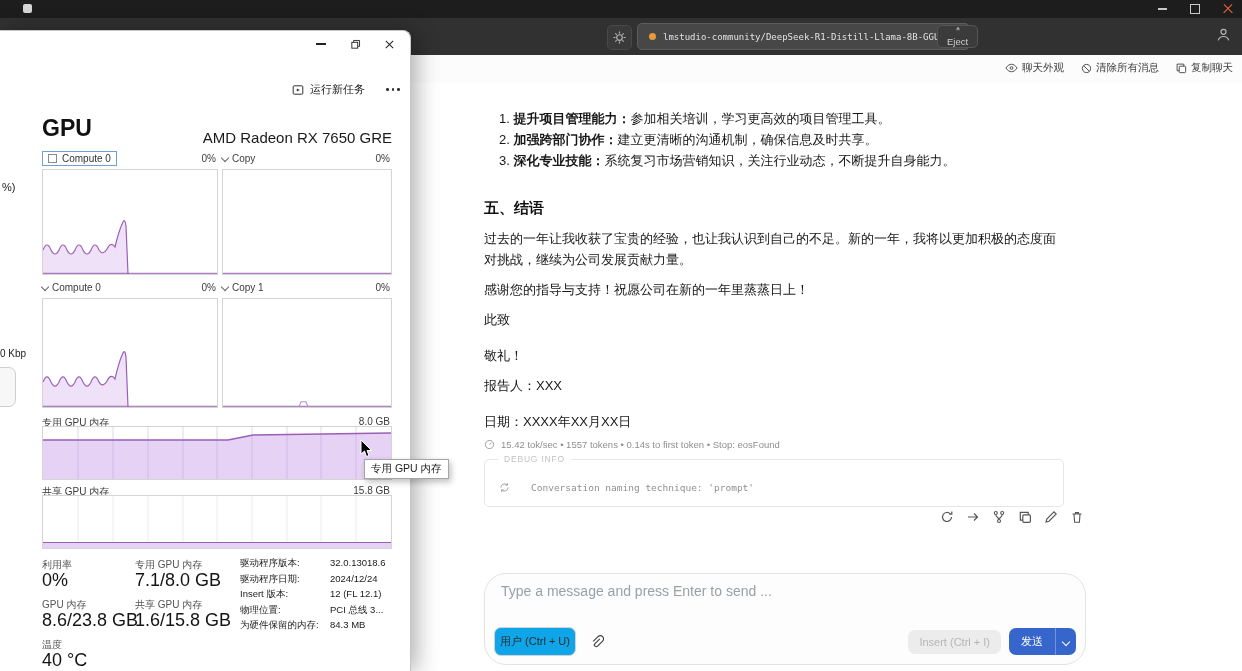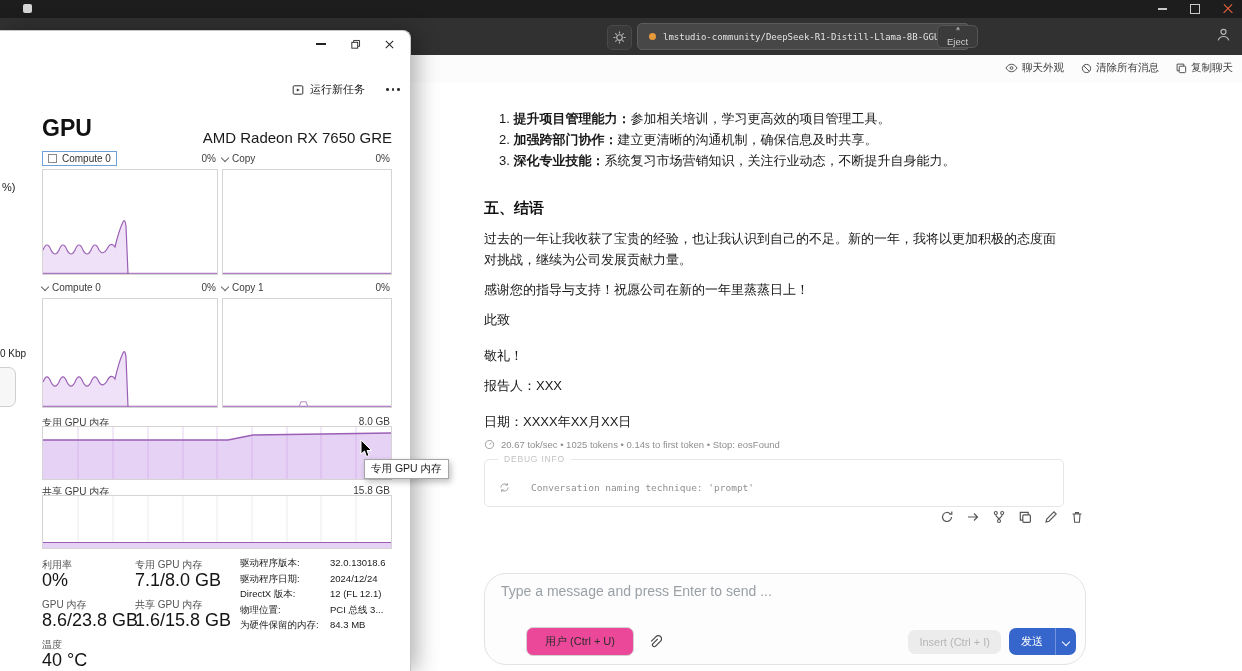--- a/index.html
+++ b/index.html
@@ -53,22 +53,22 @@
   .actions{position:absolute;left:938px;top:508px;display:flex;gap:8px;z-index:1;}
   .act-btn{width:18px;height:18px;display:flex;align-items:center;justify-content:center;color:#555;}
 
   
   .input-box{position:absolute;left:484px;top:573px;width:600px;height:90px;border:1px solid #e3e3e3;
     border-radius:22px;background:#fdfdfd;z-index:1;}
   .input-field{position:absolute;left:14px;top:8px;width:560px;border:none;outline:none;background:transparent;
     font-size:14px;color:#333;font-family:"Liberation Sans",sans-serif;}
   .input-field::placeholder{color:#9aa0a6;}
   .input-controls{position:absolute;left:9px;right:9px;bottom:8px;display:flex;align-items:center;gap:8px;}
-  .btn-user{border:1px solid #d2d2d2;background:#ec4899;border-radius:7px;font-size:11px;color:#2c2c2c;
-    padding:6px 18px;display:flex;align-items:center;margin-left:32px;}
+  .btn-user{border:1px solid #d2d2d2;background:#0ea5e9;border-radius:7px;font-size:11px;color:#2c2c2c;
+    padding:6px 5px;display:flex;align-items:center;}
   .btn-attach{width:26px;height:26px;display:flex;align-items:center;justify-content:center;}
   .btn-insert{background:#ececec;color:#b5b5b5;font-size:11px;padding:6px 11px;border-radius:7px;}
   .btn-send{display:flex;align-items:stretch;border-radius:7px;overflow:hidden;background:#3666cc;color:#fff;}
   .btn-send .main{padding:6px 12px;font-size:11px;display:flex;align-items:center;}
   .btn-send .caretpart{padding:0 7px;border-left:1px solid rgba(255,255,255,.3);display:flex;align-items:center;}
 
   
   .tm-window{position:absolute;left:0;top:30px;width:410px;height:641px;background:#fff;
     border:1px solid #c6c6c6;border-left:none;border-bottom:none;border-top-right-radius:8px;
     box-shadow:6px 0 22px rgba(0,0,0,.30);z-index:5;}
@@ -197,21 +197,21 @@
 <div class="abs msg-text" style="left:484px;top:375px;z-index:1;">报告人：XXX</div>
 <div class="abs msg-text" style="left:484px;top:411px;z-index:1;">日期：XXXX年XX月XX日</div>
 
 <div class="abs stats-line" style="left:484px;top:439px;z-index:1;">
   <svg width="11" height="11" viewBox="0 0 12 12" fill="none">
     <g stroke="#999" stroke-width="1">
         <circle cx="6" cy="6" r="4.5"></circle>
         <path d="M6 6l2.3-1.8"></path>
       </g>
   </svg>
-  <span>20.67 tok/sec • 1025 tokens • 0.14s to first token • Stop: eosFound</span>
+  <span>15.42 tok/sec • 1557 tokens • 0.14s to first token • Stop: eosFound</span>
 </div>
 
 <div class="debug-box">
   <div class="debug-legend">DEBUG INFO</div>
   <div class="debug-row">
     <svg width="11" height="11" viewBox="0 0 12 12" fill="none">
       <g stroke="#999" stroke-width="1">
           <path d="M2 6a4 4 0 016.8-2.8M10 6a4 4 0 01-6.8 2.8"></path>
           <path d="M9.2 1.2v2.2H7M2.8 10.8V8.6H5"></path>
         </g>
@@ -431,21 +431,21 @@
 
   <div class="abs stat-label" style="left:135px;top:527px;">专用 GPU 内存</div>
   <div class="abs stat-value" style="left:135px;top:539px;">7.1/8.0 GB</div>
   <div class="abs stat-label" style="left:135px;top:567px;">共享 GPU 内存</div>
   <div class="abs stat-value" style="left:135px;top:579px;">1.6/15.8 GB</div>
 
   <div class="abs dt-label" style="left:240px;top:526px;">驱动程序版本:</div>
   <div class="abs dt-value" style="left:330px;top:526px;">32.0.13018.6</div>
   <div class="abs dt-label" style="left:240px;top:542px;">驱动程序日期:</div>
   <div class="abs dt-value" style="left:330px;top:542px;">2024/12/24</div>
-  <div class="abs dt-label" style="left:240px;top:557px;">DirectX 版本:</div>
+  <div class="abs dt-label" style="left:240px;top:557px;">Insert 版本:</div>
   <div class="abs dt-value" style="left:330px;top:557px;">12 (FL 12.1)</div>
   <div class="abs dt-label" style="left:240px;top:573px;">物理位置:</div>
   <div class="abs dt-value" style="left:330px;top:573px;">PCI 总线 3...</div>
   <div class="abs dt-label" style="left:240px;top:588px;">为硬件保留的内存:</div>
   <div class="abs dt-value" style="left:330px;top:588px;">84.3 MB</div>
 </div>
 
 <div class="tooltip">专用 GPU 内存</div>
 <div class="cursor">
   <svg width="16" height="18" viewBox="0 0 16 18">

